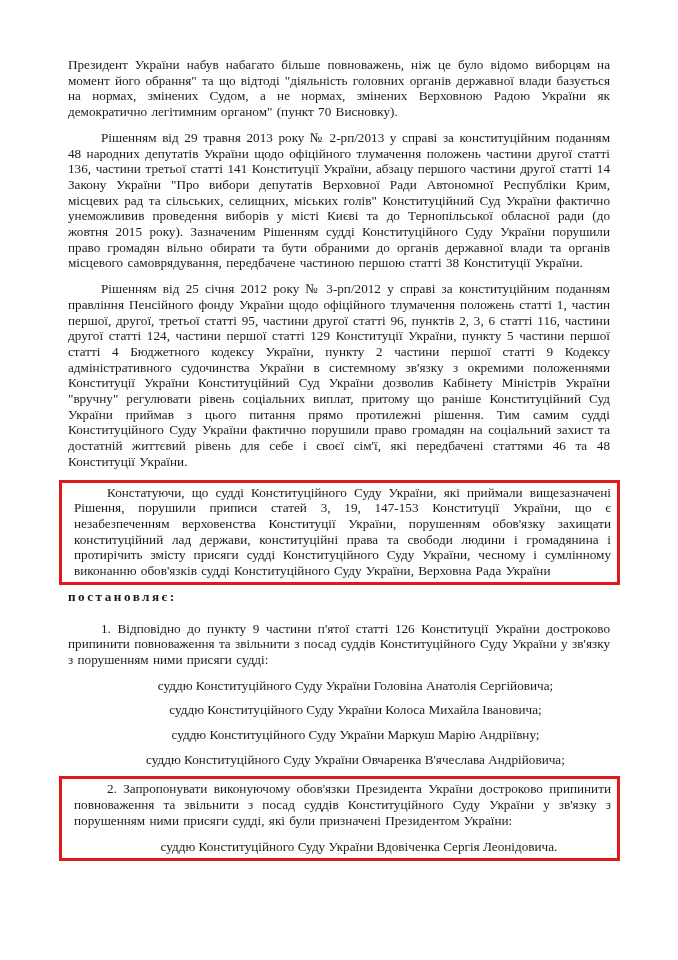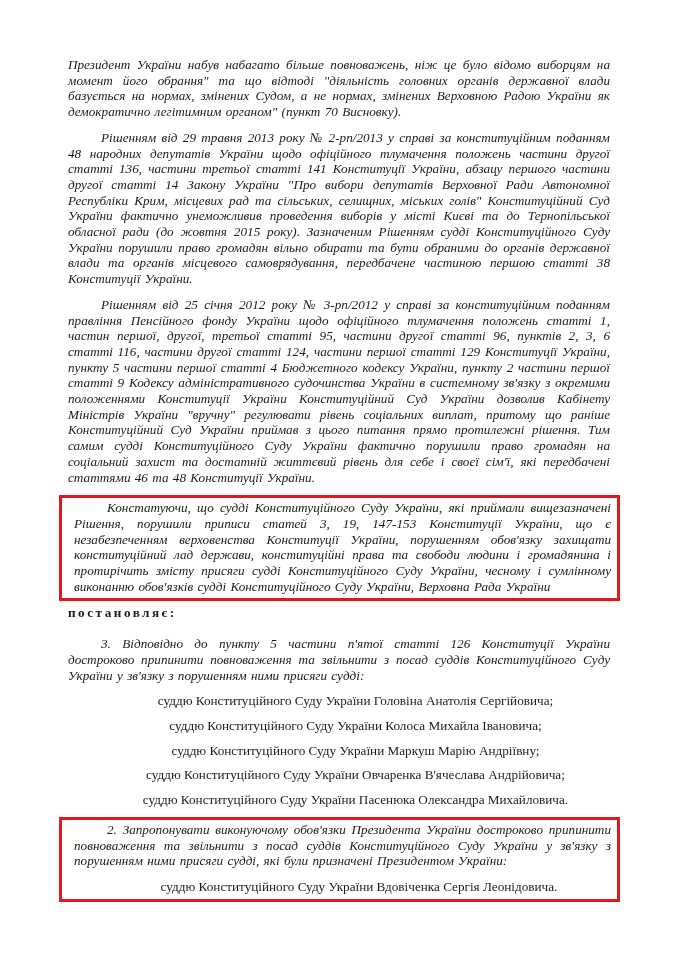--- a/index.html
+++ b/index.html
@@ -18,21 +18,20 @@
     font-size: 13.2px;
     line-height: 15.7px;
     color: #1b1b1b;
     text-align: justify;
     overflow: hidden;
   }
   .para {
     margin: 0 0 10px 0;
     text-indent: 33px;
     word-spacing: 1px;
-    font-style: italic;
   }
   .para.no-indent {
     text-indent: 0;
   }
   .red-box {
     border: 3px solid #e2191c;
     margin: 0 -10px 4px -9px;
     padding: 2px 6px 3px 12px;
   }
   .red-box .para:last-child {
@@ -66,31 +65,30 @@
   <p class="para">Рішенням від 29 травня 2013 року № 2-рп/2013 у справі за конституційним поданням 48 народних депутатів України щодо офіційного тлумачення положень частини другої статті 136, частини третьої статті 141 Конституції України, абзацу першого частини другої статті 14 Закону України "Про вибори депутатів Верховної Ради Автономної Республіки Крим, місцевих рад та сільських, селищних, міських голів" Конституційний Суд України фактично унеможливив проведення виборів у місті Києві та до Тернопільської обласної ради (до жовтня 2015 року). Зазначеним Рішенням судді Конституційного Суду України порушили право громадян вільно обирати та бути обраними до органів державної влади та органів місцевого самоврядування, передбачене частиною першою статті 38 Конституції України.</p>
 
   <p class="para">Рішенням від 25 січня 2012 року № 3-рп/2012 у справі за конституційним поданням правління Пенсійного фонду України щодо офіційного тлумачення положень статті 1, частин першої, другої, третьої статті 95, частини другої статті 96, пунктів 2, 3, 6 статті 116, частини другої статті 124, частини першої статті 129 Конституції України, пункту 5 частини першої статті 4 Бюджетного кодексу України, пункту 2 частини першої статті 9 Кодексу адміністративного судочинства України в системному зв'язку з окремими положеннями Конституції України Конституційний Суд України дозволив Кабінету Міністрів України "вручну" регулювати рівень соціальних виплат, притому що раніше Конституційний Суд України приймав з цього питання прямо протилежні рішення. Тим самим судді Конституційного Суду України фактично порушили право громадян на соціальний захист та достатній життєвий рівень для себе і своєї сім'ї, які передбачені статтями 46 та 48 Конституції України.</p>
 
   <div class="red-box">
     <p class="para">Констатуючи, що судді Конституційного Суду України, які приймали вищезазначені Рішення, порушили приписи статей 3, 19, 147-153 Конституції України, що є незабезпеченням верховенства Конституції України, порушенням обов'язку захищати конституційний лад держави, конституційні права та свободи людини і громадянина і протирічить змісту присяги судді Конституційного Суду України, чесному і сумлінному виконанню обов'язків судді Конституційного Суду України, Верховна Рада України</p>
   </div>
 
   <p class="decree">постановляє:</p>
 
-  <p class="para">3. Відповідно до пункту 5 частини п'ятої статті 126 Конституції України достроково припинити повноваження та звільнити з посад суддів Конституційного Суду України у зв'язку з порушенням ними присяги судді:</p>
+  <p class="para">1. Відповідно до пункту 9 частини п'ятої статті 126 Конституції України достроково припинити повноваження та звільнити з посад суддів Конституційного Суду України у зв'язку з порушенням ними присяги судді:</p>
 
   <p class="judge-line">суддю Конституційного Суду України Головіна Анатолія Сергійовича;</p>
 
   <p class="judge-line">суддю Конституційного Суду України Колоса Михайла Івановича;</p>
 
   <p class="judge-line">суддю Конституційного Суду України Маркуш Марію Андріївну;</p>
 
   <p class="judge-line">суддю Конституційного Суду України Овчаренка В'ячеслава Андрійовича;</p>
 
-  <p class="judge-line">суддю Конституційного Суду України Пасенюка Олександра Михайловича.</p>
 
   <div class="red-box">
     <p class="para">2. Запропонувати виконуючому обов'язки Президента України достроково припинити повноваження та звільнити з посад суддів Конституційного Суду України у зв'язку з порушенням ними присяги судді, які були призначені Президентом України:</p>
 
 
     <p class="judge-line">суддю Конституційного Суду України Вдовіченка Сергія Леонідовича.</p>
   </div>
 
 </div>
 

